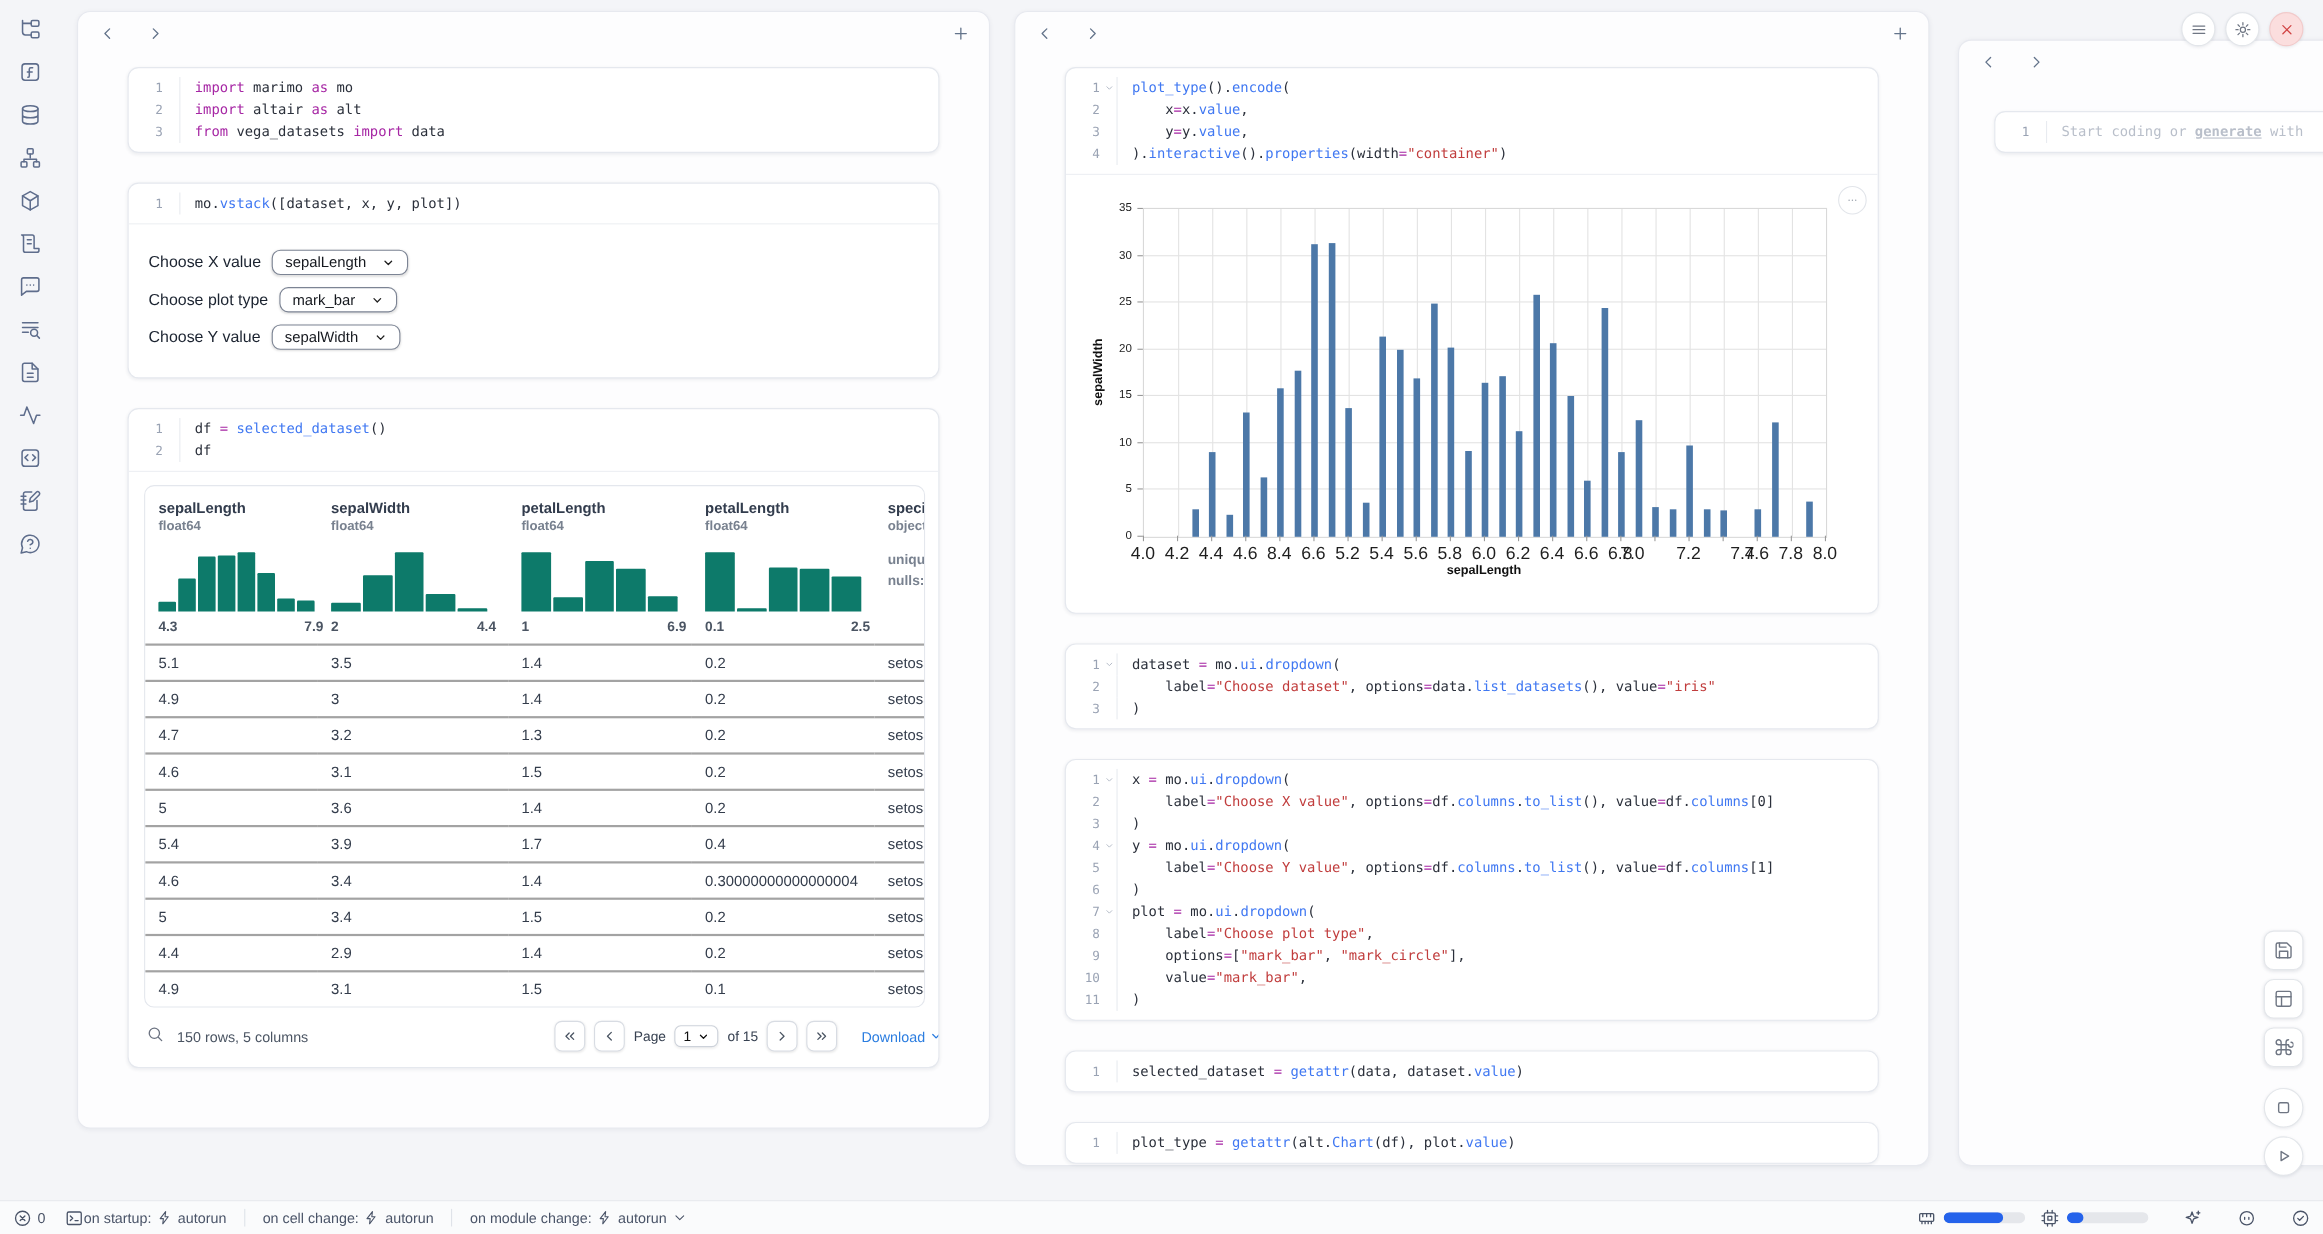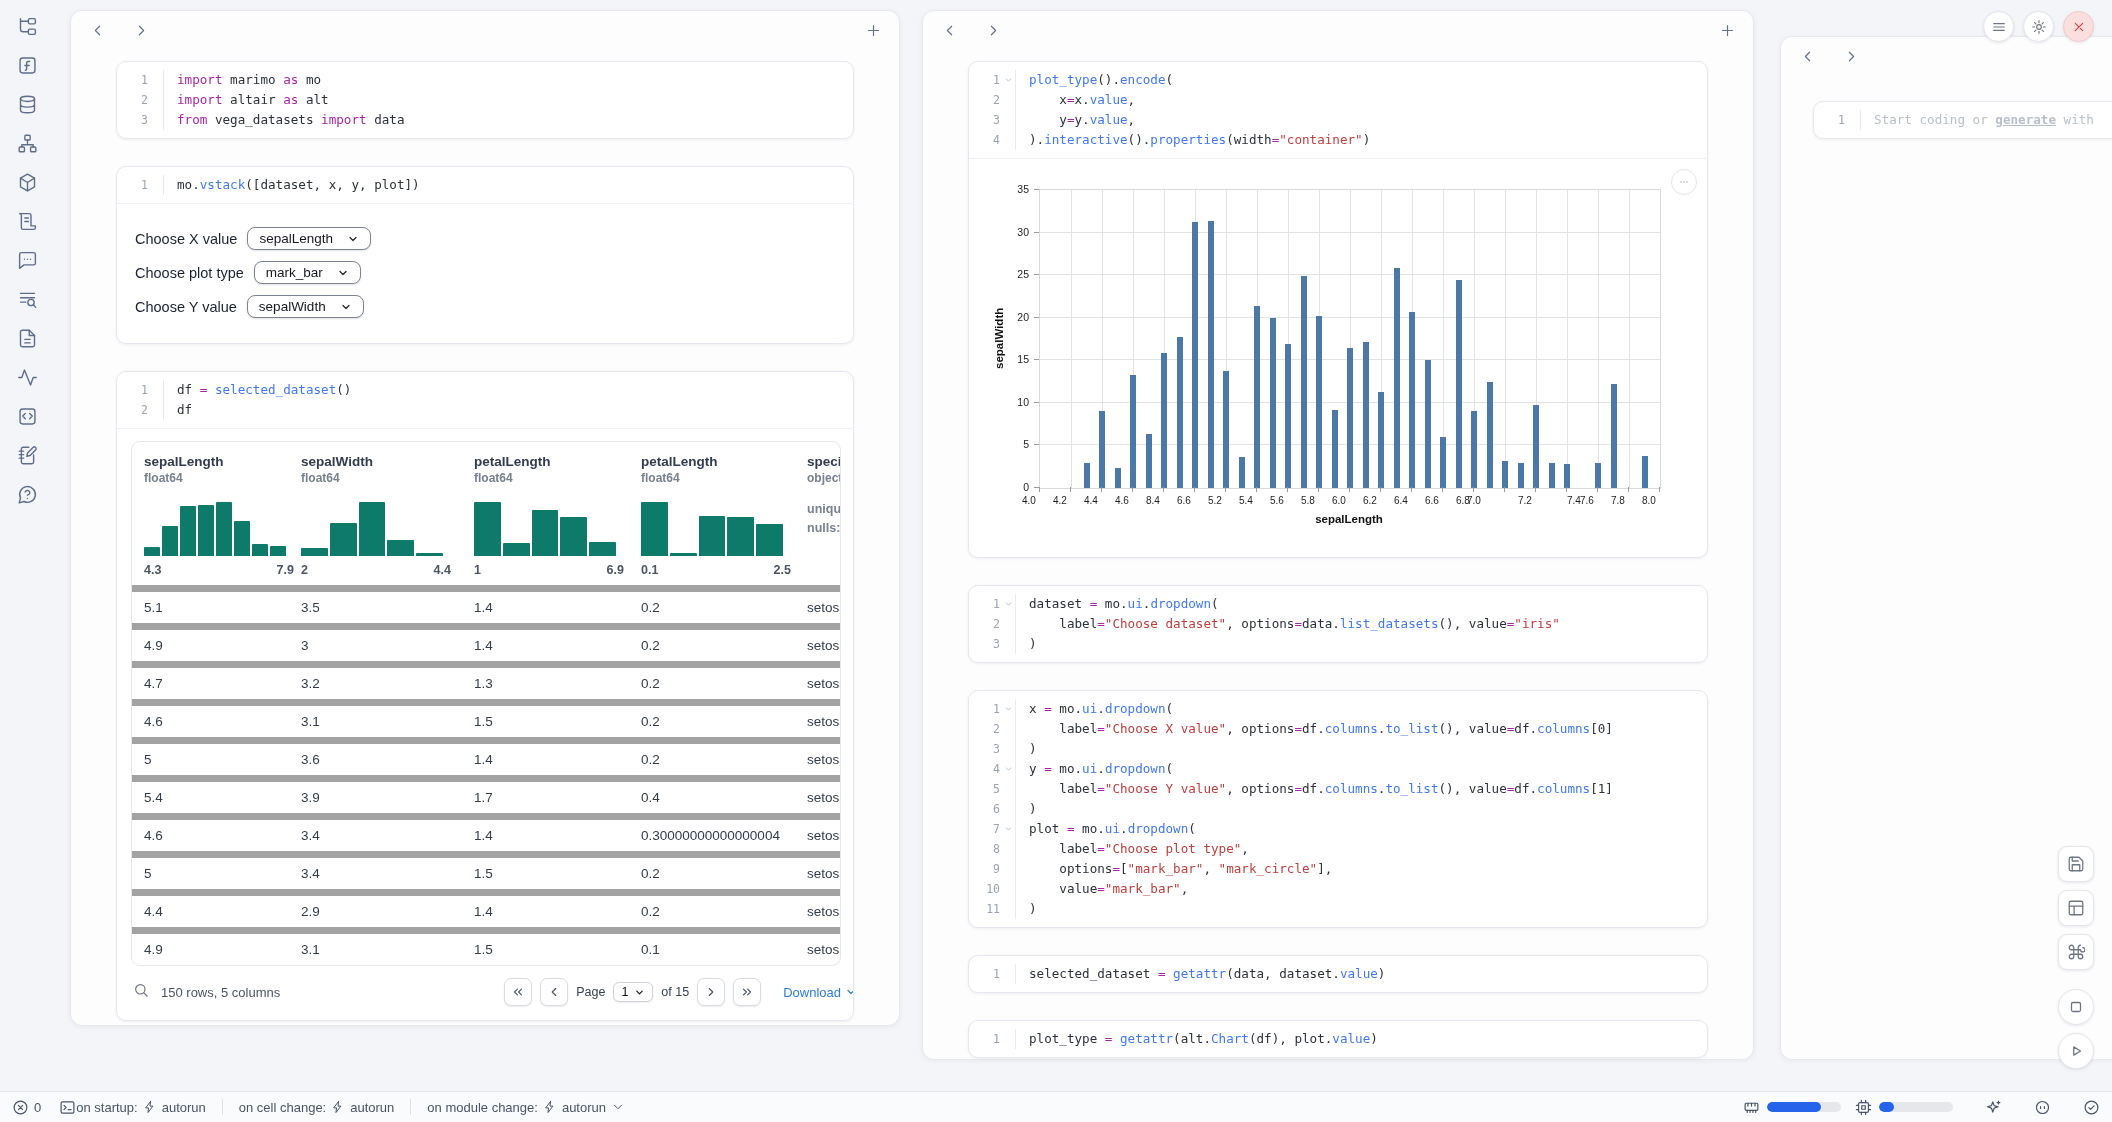--- a/index.html
+++ b/index.html
@@ -44,38 +44,38 @@
   .df-wrap{padding:12px 14px 6px;}
   .df-box{border:1px solid #e4e7ed;border-radius:9px;overflow:hidden;width:708px;background:#fff;}
   .df-table{border-collapse:collapse;table-layout:fixed;width:783px;}
   .df-table th{text-align:left;vertical-align:top;padding:12px 12px 8px;}
   .cname{font-weight:bold;font-size:13.5px;color:#323c4d;}
   .cdtype{font-size:12px;color:#78818f;margin-top:2px;}
   .hist{display:flex;align-items:flex-end;gap:2px;height:56px;margin-top:15px;width:142px;}
   .hist i{flex:1;display:block;border-radius:1px 1px 0 0;}
   .hrange{display:flex;justify-content:space-between;width:150px;margin-top:7px;font-size:12.5px;color:#4b5563;}
   .hextra{margin-top:15px;font-size:12.5px;color:#78818f;line-height:19px;}
-  .df-table td{padding:8px 12px;border-top:7px solid #a3a3a3;font-size:13.5px;color:#333c4b;white-space:nowrap;overflow:hidden;}
+  .df-table td{padding:8px 12px;border-top:2px solid #a3a3a3;font-size:13.5px;color:#333c4b;white-space:nowrap;overflow:hidden;}
   .df-footer{display:flex;align-items:center;width:724px;padding:12px 2px 8px;color:#4b5563;}
   .df-footer .summary{font-size:13px;margin-left:12px;}
   .pgbtn{width:28px;height:28px;border:1px solid #d8dce3;border-radius:7px;background:#fff;box-shadow:0 1px 2px rgba(0,0,0,.08);display:inline-flex;align-items:center;justify-content:center;color:#4b5563;cursor:pointer;padding:0;}
   .pgbtn svg{width:14px;height:14px;}
   .pg-group{display:flex;align-items:center;gap:8px;margin-left:auto;}
   .pg-label{font-size:12.5px;color:#374151;}
   .mini-select{display:inline-flex;align-items:center;gap:6px;border:1px solid #cdd2da;border-radius:6px;background:#fff;box-shadow:0 1px 2px rgba(0,0,0,.06);padding:2px 7px;font-size:12.5px;color:#111;cursor:pointer;}
   .dl-link{display:inline-flex;align-items:center;gap:4px;color:#2b7de0;font-size:13px;margin-left:22px;cursor:pointer;}
   
   .chart-out{padding:16px 18px 14px;position:relative;}
   .chart{position:relative;width:700px;height:368px;}
   .chart .plot{position:absolute;border:1px solid #d9d9d9;background:#fff;}
   .gl{position:absolute;background:#e3e3e3;}
   .bar{position:absolute;bottom:0;background:#4c78a8;}
   .xtick{position:absolute;width:1px;height:5px;background:#9a9a9a;}
   .ytick{position:absolute;height:1px;width:5px;background:#9a9a9a;}
-  .xlab{position:absolute;width:34px;text-align:left;font-size:10px;color:#1f1f1f;}
+  .xlab{position:absolute;width:34px;text-align:center;font-size:16px;color:#1f1f1f;}
   .ylab{position:absolute;text-align:right;font-size:10.5px;color:#1f1f1f;}
   .xtitle{position:absolute;text-align:center;font-weight:bold;font-size:11.5px;color:#111;}
   .ytitle{position:absolute;writing-mode:vertical-rl;transform:rotate(180deg);display:flex;align-items:center;justify-content:center;font-weight:bold;font-size:11.5px;color:#111;}
   .chart-actions{position:absolute;top:10px;right:10px;width:26px;height:26px;border:1px solid #e2e5ea;border-radius:50%;background:#fff;color:#9aa1ac;display:flex;align-items:center;justify-content:center;cursor:pointer;}
   
   .placeholder{color:#b9bfca;white-space:nowrap;}
   .gen-link{text-decoration:underline;font-weight:bold;cursor:pointer;}
   
   .win-buttons{position:absolute;top:11px;right:18px;display:flex;gap:9px;}
   .circlebtn{width:31px;height:31px;border-radius:50%;background:#fff;border:1px solid #e3e6ea;box-shadow:0 1px 3px rgba(25,39,70,.1);display:flex;align-items:center;justify-content:center;color:#6f7683;cursor:pointer;padding:0;}

